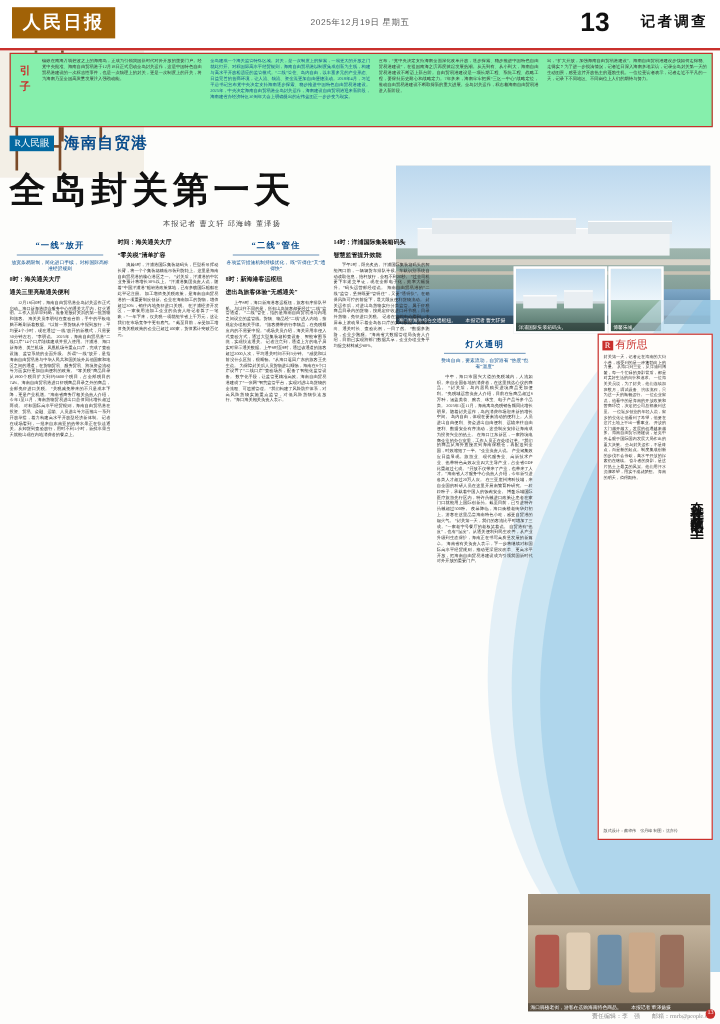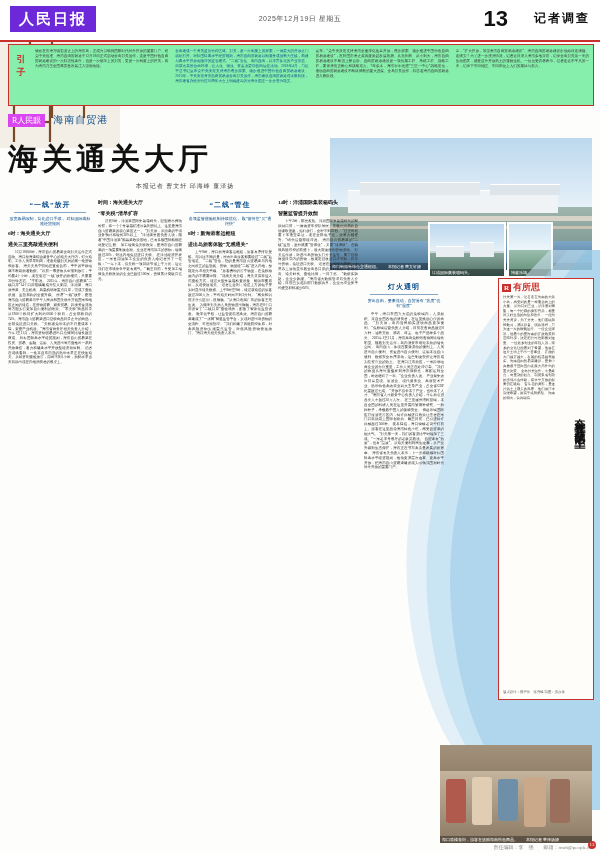--- a/index.html
+++ b/index.html
@@ -10,21 +10,21 @@
   }
   .page{position:relative;width:600px;height:853px;background:#fdfdfb;}
 
   
   .masthead{
     position:absolute;left:0;top:0;width:600px;height:40px;
     border-bottom:2px solid #c9302c;background:#fff;
   }
   .logo{
     position:absolute;left:10px;top:6px;width:86px;height:26px;
-    background:#6d28d9;color:#fff;font-size:15px;font-weight:bold;
+    background:#a16207;color:#fff;font-size:15px;font-weight:bold;
     letter-spacing:2px;text-align:center;line-height:26px;
     font-family:"Liberation Serif",serif;
   }
   .mast-date{
     position:absolute;left:50%;top:14px;transform:translateX(-50%);
     font-size:7px;color:#555;letter-spacing:.5px;
     font-family:"Liberation Sans",sans-serif;
   }
   .mast-pageno{
     position:absolute;right:92px;top:6px;font-size:22px;font-weight:bold;
@@ -53,25 +53,25 @@
     flex:1;font-size:3.6px;line-height:5.0px;color:#333;
     text-align:justify;overflow:hidden;
   }
   .lead-col.b{color:#0a4d8c;}
 
   
   .series-bar{
     position:absolute;left:8px;top:110px;width:290px;height:14px;
   }
   .series-tag{
-    display:inline-block;background:#d946ef;color:#fff;font-size:8px;
+    display:inline-block;background:#0369a1;color:#fff;font-size:8px;
     padding:1px 4px;vertical-align:middle;
   }
   .series-txt{
-    display:inline-block;font-size:10px;color:#0a4d8c;font-weight:normal;
+    display:inline-block;font-size:13px;color:#0a4d8c;font-weight:bold;
     margin-left:4px;vertical-align:middle;letter-spacing:1px;
   }
   .kicker{
     position:absolute;left:8px;top:127px;width:300px;font-size:9.5px;
     color:#c9302c;font-weight:bold;letter-spacing:.5px;
   }
   .headline{
     position:absolute;left:8px;top:142px;width:330px;height:34px;
     font-size:30px;font-weight:bold;letter-spacing:4px;color:#111;
     line-height:34px;
@@ -122,21 +122,21 @@
   }
   .lead-in{font-size:4px;line-height:5.4px;color:#0a4d8c;text-align:center;margin-bottom:3px;}
   .p{margin:0 0 1.5px;text-indent:7px;}
 
   
   .redbox{
     position:absolute;left:498px;top:278px;width:94px;height:420px;
     border:1px solid #c9302c;background:#fffdfa;
   }
   .redbox-hd{
-    position:absolute;left:3px;top:2px;font-size:9px;font-weight:bold;color:#c9302c;
+    position:absolute;left:3px;top:2px;font-size:9px;font-weight:normal;color:#c9302c;
   }
   .redbox-hd .tag{background:#c9302c;color:#fff;font-size:7px;padding:0 2px;margin-right:2px;}
   .vtitle{
     position:absolute;right:6px;top:130px;width:16px;
     font-size:11px;font-weight:bold;color:#111;line-height:15px;
     writing-mode:vertical-rl;letter-spacing:2px;
   }
   .redbox-body{
     position:absolute;left:4px;top:16px;width:52px;bottom:30px;
     font-size:3.4px;line-height:4.6px;color:#333;text-align:justify;overflow:hidden;
@@ -173,21 +173,21 @@
       <div class="lead-col">宣布，“党中央决定支持海南全面深化改革开放，逐步探索、稳步推进中国特色自由贸易港建设”，在祖国南海之滨再度掀起发展热潮。从无到有、从小到大，海南自由贸易港建设不断迈上新台阶。自由贸易港建设是一项长期工程、系统工程、战略工程，要保持历史耐心和战略定力。7年多来，海南牢牢把握“三区一中心”战略定位，推动自由贸易港建设不断取得新的重大进展。全岛封关运作，标志着海南自由贸易港进入新阶段。</div>
       <div class="lead-col">出，“扩大开放，加强海南自由贸易港建设”。海南自由贸易港建设步伐如何走得稳、走得实？为了进一步摸清情况，记者近日深入海南多地采访，记录全岛封关第一天的生动图景，感受这片开放热土的蓬勃生机。一位位受访者表示，记者走近不平凡的一天，记录下不同地区、不同岗位上人们的期待与努力。</div>
     </div>
   </div>
 
   <div class="series-bar">
     <span class="series-tag">R人民眼</span>
     <span class="series-txt">海南自贸港</span>
   </div>
 
-  <div class="headline">海关通关大厅</div>
+  <div class="headline">全岛封关第一天</div>
   <div class="byline">本报记者  曹文轩  邱海峰  董泽扬</div>
 
   <div class="photo photo-main">
     <div class="sky"></div>
     <div class="ground"></div>
     <div class="water"></div>
     <div class="bldg" style="left:18px;top:52px;width:210px;height:22px;background:#f0f3f5;"></div>
     <div class="bldg" style="left:30px;top:44px;width:120px;height:12px;background:#e2e8ec;"></div>
     <div class="bldg" style="left:160px;top:46px;width:70px;height:10px;background:#dde5ea;"></div>
     <div class="road" style="left:0;top:78px;width:262px;height:5px;"></div>

